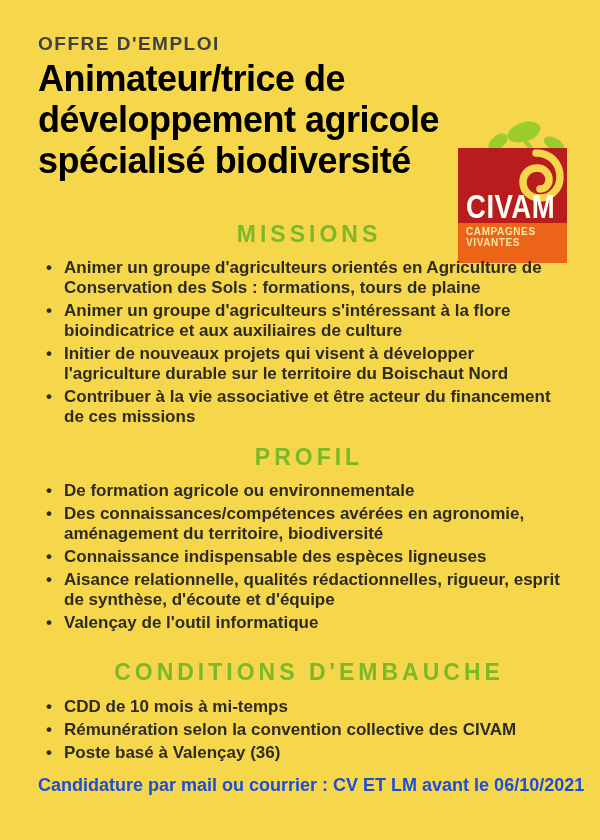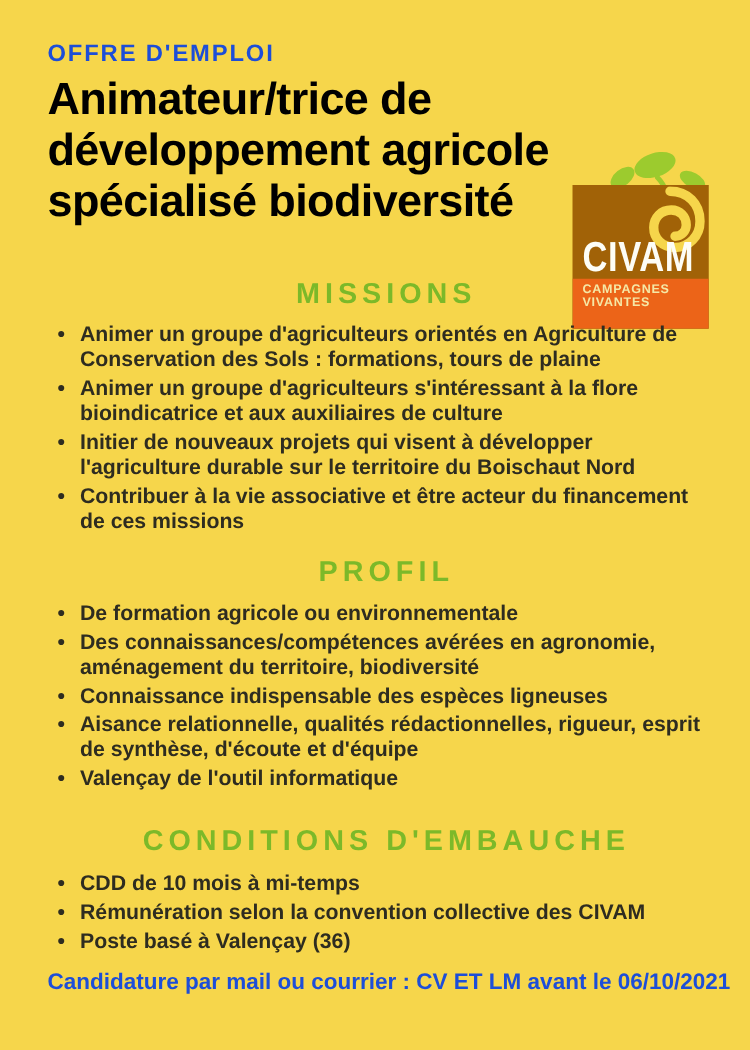--- a/index.html
+++ b/index.html
@@ -12,42 +12,42 @@
     position: relative;
   }
   .page {
     position: relative;
     width: 600px;
     height: 840px;
     padding: 33px 20px 0 38px;
   }
   
   .eyebrow {
-    color: #1d4ed8;
+    color: #404040;
     font-size: 19px;
     font-weight: 700;
     letter-spacing: 1.5px;
   }
   .title {
     margin-top: 3px;
     color: #000000;
     font-size: 36px;
     font-weight: 700;
     line-height: 41px;
     letter-spacing: -0.5px;
     white-space: pre-line;
     max-width: 470px;
   }
   
   .logo { position: absolute; left: 458px; top: 120px; width: 120px; }
   .logo-leaves { position: absolute; left: 28px; top: 0; }
   .logo-square {
     position: absolute; left: 0; top: 28px;
     width: 109px; height: 115px;
-    background: #a16207;
+    background: #b91c1c;
     overflow: hidden;
   }
   .logo-spiral { position: absolute; right: 2px; top: 1px; }
   .logo-word {
     position: absolute; left: 8px; top: 42px;
     color: #FDFDF6;
     font-size: 30px;
     font-weight: 700;
     letter-spacing: 0.5px;
     transform: scale(0.92, 1.12);

